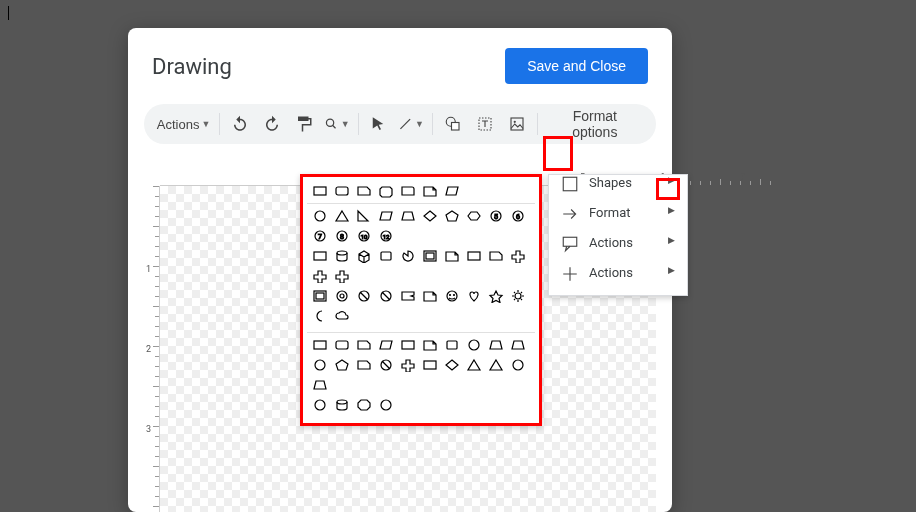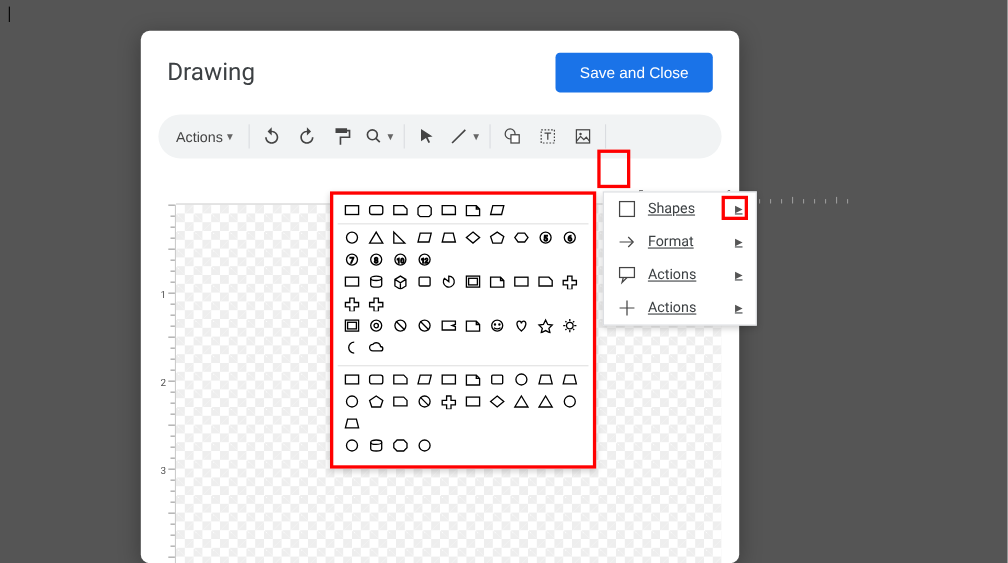--- a/index.html
+++ b/index.html
@@ -16,21 +16,21 @@
 .tb-sep{width:1px;height:22px;background:#dadce0;margin:0 4px;}
 .caret{font-size:9px;margin-left:2px;color:#666;}
 .toolbar .text-btn{font-size:14px;color:#444;padding:0 12px;}
 .ruler-v{position:absolute;left:16px;top:158px;width:16px;bottom:0;background:#fff;border-right:1px solid #ccc;font-size:9px;color:#555;}
 .ruler-v .tick{position:absolute;left:2px;}
 .ruler-h{position:absolute;left:32px;right:16px;top:142px;height:16px;background:#fff;border-bottom:1px solid #ccc;font-size:9px;color:#555;}
 .ruler-h .tick{position:absolute;top:2px;}
 .canvas{position:absolute;left:32px;right:16px;top:158px;bottom:0;background-image:linear-gradient(45deg,#eee 25%,transparent 25%),linear-gradient(-45deg,#eee 25%,transparent 25%),linear-gradient(45deg,transparent 75%,#eee 75%),linear-gradient(-45deg,transparent 75%,#eee 75%);background-size:16px 16px;background-position:0 0,0 8px,8px -8px,-8px 0;}
 
 .menu{position:absolute;left:420px;top:146px;width:140px;background:#fff;border:1px solid #dadce0;box-shadow:0 2px 6px rgba(0,0,0,0.2);}
-.menu-item{display:flex;align-items:center;height:30px;padding:0 12px;font-size:13px;color:#3c4043;cursor:pointer;text-decoration:underline;}
+.menu-item{display:flex;align-items:flex-start;height:30px;padding:0 12px;font-size:13px;color:#3c4043;cursor:pointer;}
 .menu-item .mi-icon{width:18px;height:18px;margin-right:10px;display:flex;align-items:center;justify-content:center;}
 .menu-item .mi-arrow{margin-left:auto;font-size:9px;color:#555;}
 
 .shapes-panel{position:absolute;left:172px;top:146px;width:242px;background:#fff;border:1px solid #dadce0;box-shadow:0 2px 6px rgba(0,0,0,0.2);padding:6px 8px;border:3px solid red;}
 .shape-row{display:flex;flex-wrap:wrap;gap:4px;margin-bottom:4px;}
 .shape-sep{height:1px;background:#e0e0e0;margin:4px -4px;}
 .sh{width:18px;height:16px;display:flex;align-items:center;justify-content:center;cursor:pointer;}
 .sh svg{width:16px;height:14px;}
 .sh svg *{stroke:#000;stroke-width:1.2;fill:none;}
 
@@ -108,20 +108,21 @@
         </svg>
       </button>
     <button class="tb-btn">
         <svg viewBox="0 0 24 24">
           <rect x="4" y="4" width="16" height="16" stroke="#444" stroke-width="1.5" fill="none"></rect>
           <circle cx="9" cy="9" r="1.5" fill="#444"></circle>
           <path d="M4 18l5-6 4 4 3-3 4 5" stroke="#444" stroke-width="1.5" fill="none"></path>
         </svg>
       </button>
     <div class="tb-sep"></div>
+    <button class="tb-btn text-btn">Format options</button>
   </div>
 
   <div class="ruler-h">
     <span class="tick" style="left:420px">5</span>
     <span class="tick" style="left:500px">6</span>
     <span class="tick" style="left:580px">7</span>
   <div class="rt big" style="left: 400px;"></div>
       <div class="rt" style="left: 410px;"></div>
       <div class="rt" style="left: 420px;"></div>
       <div class="rt" style="left: 430px;"></div>

